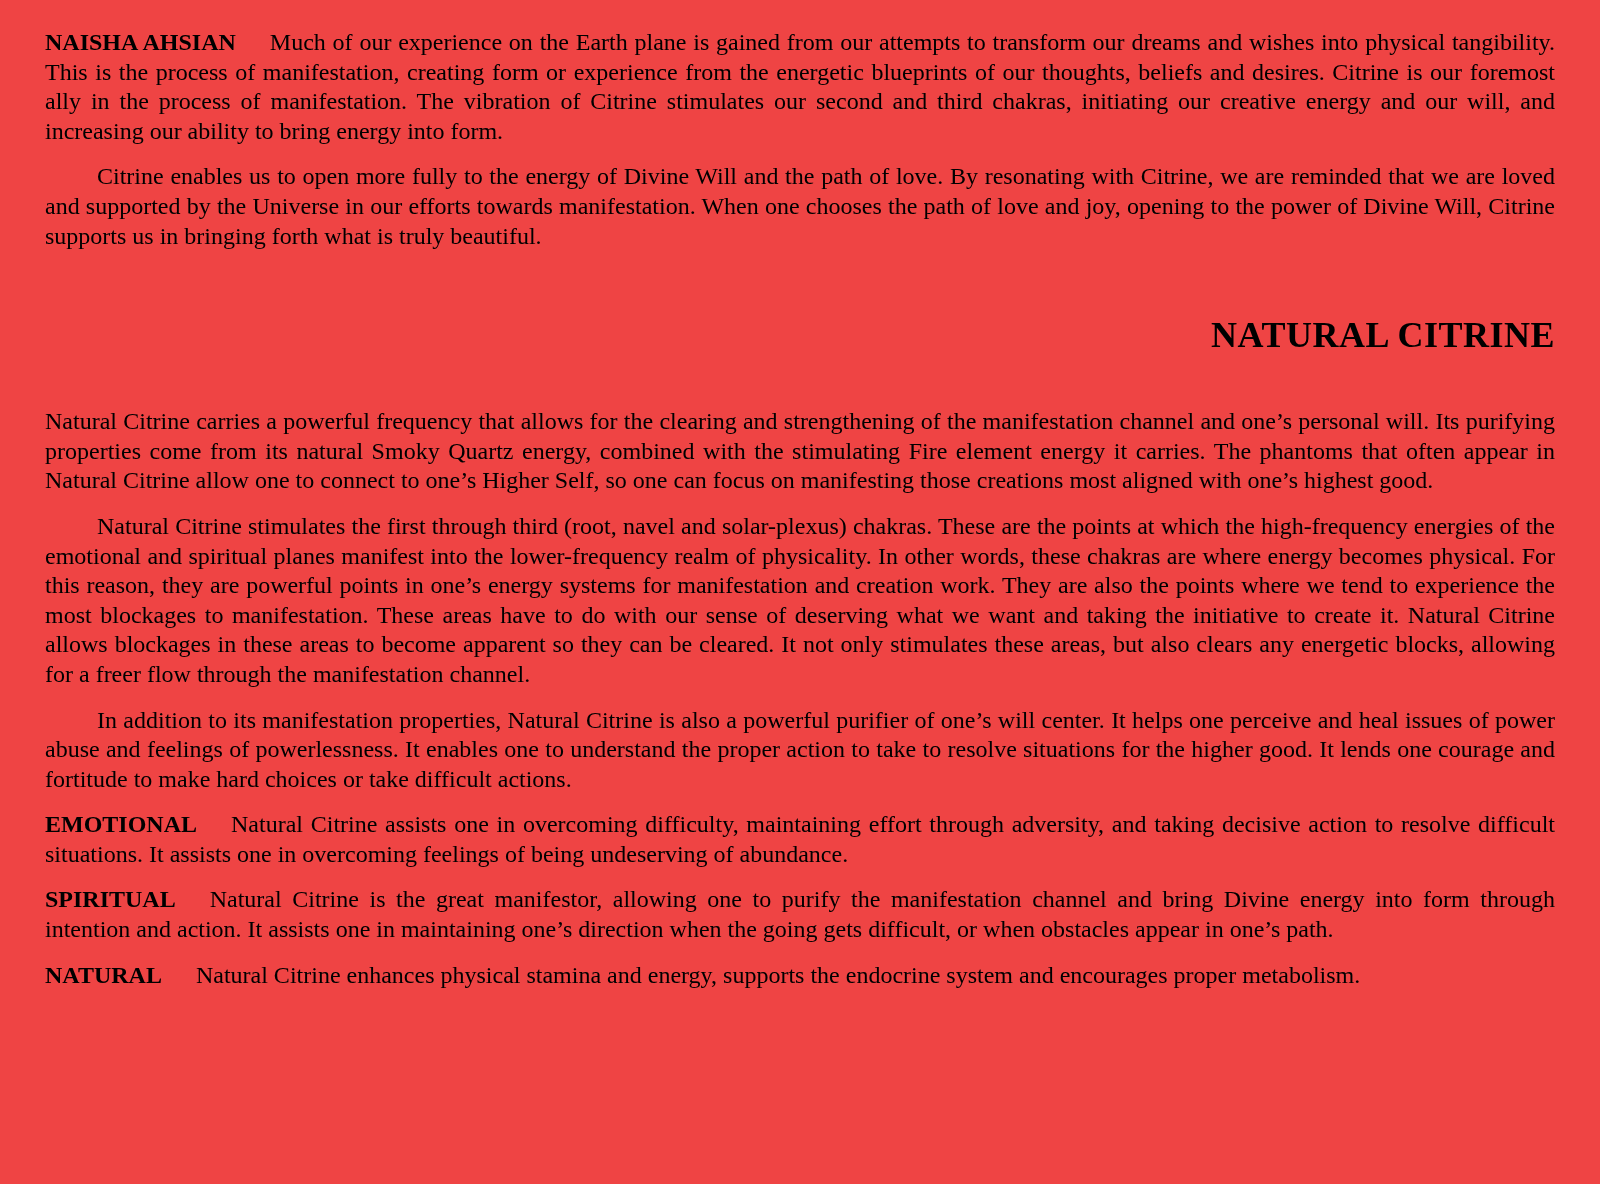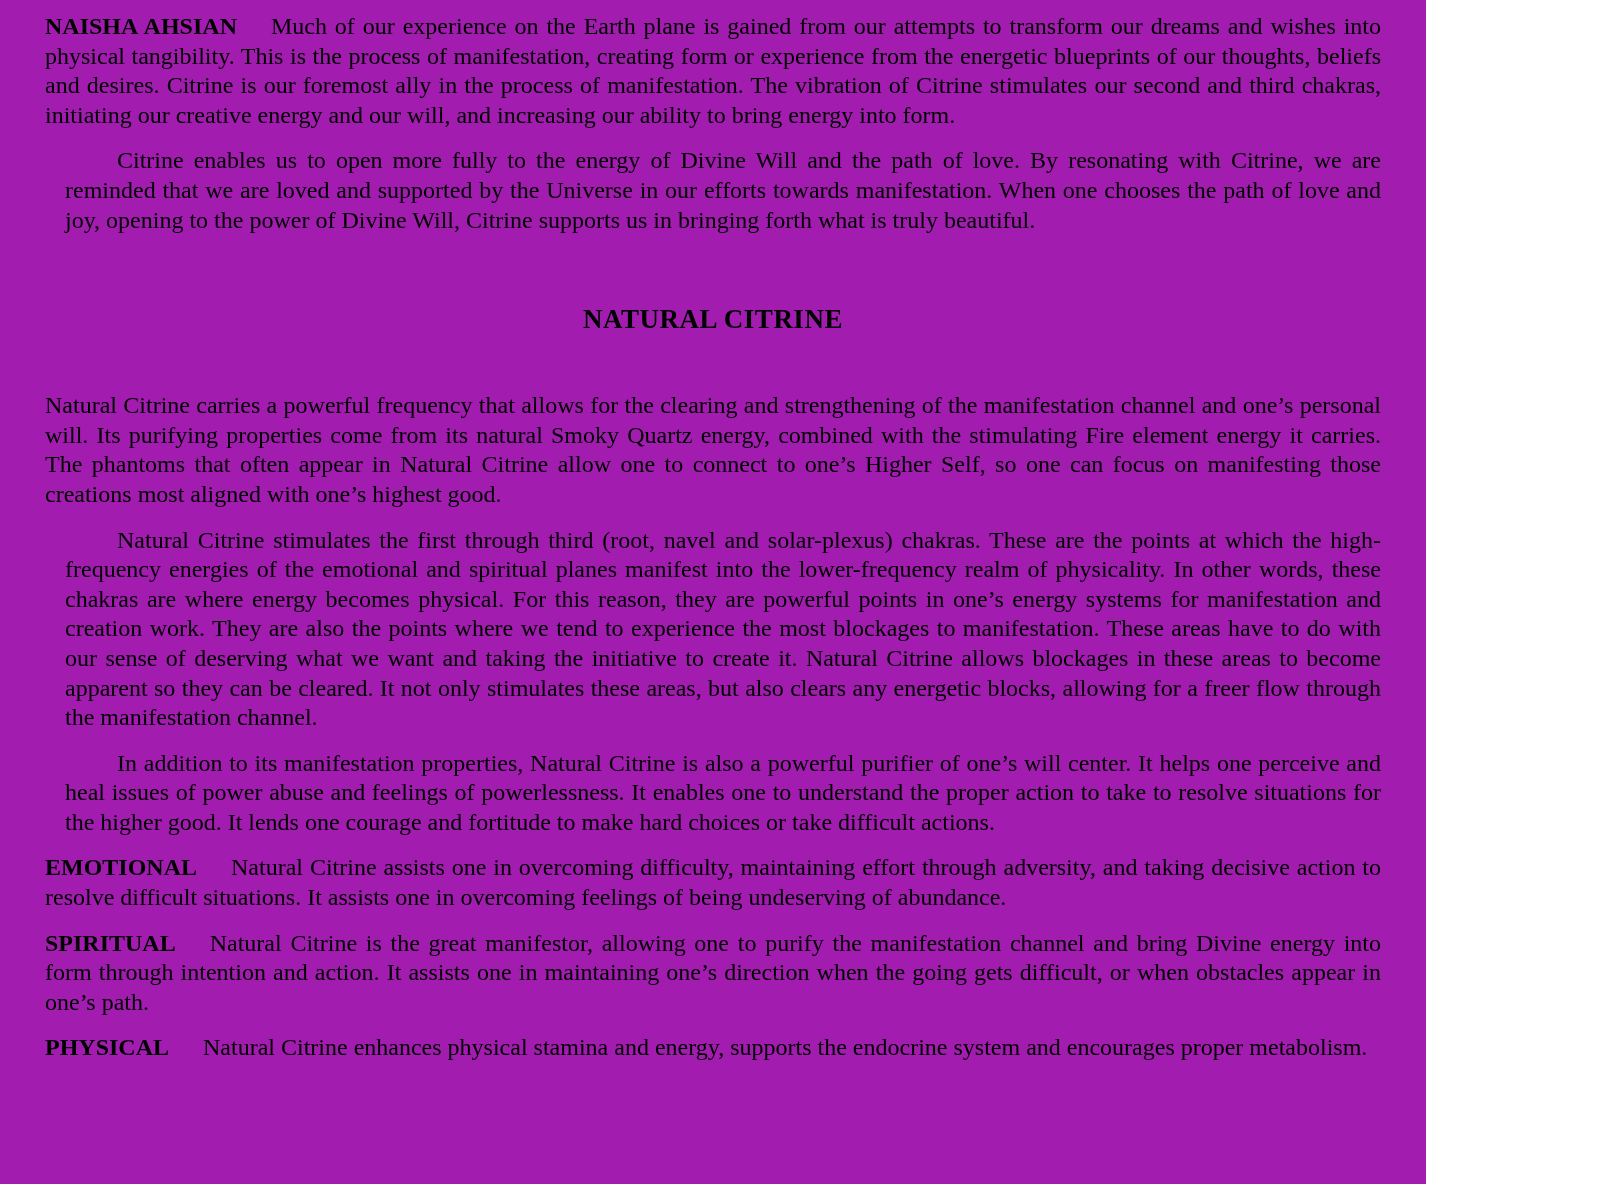--- a/index.html
+++ b/index.html
@@ -2,64 +2,63 @@
 <html><head>
 <meta charset="utf-8">
 <style>
   html, body {
     margin: 0;
     padding: 0;
     background: #ffffff;
   }
   .page {
     box-sizing: border-box;
-    width: 1426px;
+    width: 1600px;
     height: 1184px;
-    padding: 12px 45px 0 45px;
+    padding: 28px 45px 0 45px;
     overflow: hidden;
-    background: #a21caf;
+    background: #ef4444;
     color: #000000;
     font-family: "Liberation Serif", "DejaVu Serif", serif;
     font-size: 24px;
     line-height: 29.6px;
     text-align: justify;
   }
   .page p {
     margin: 0 0 16px 0;
   }
   .page p.indent {
     text-indent: 52px;
-    margin-left: 20px;
   }
   .lead {
     font-weight: bold;
     padding-right: 34px;
   }
   .section-heading {
     font-family: "Liberation Serif", "DejaVu Serif", serif;
-    font-size: 27px;
+    font-size: 36px;
     font-weight: bold;
     line-height: 44px;
     margin: 62px 0 50px 0;
-    text-align: center;
+    text-align: right;
     letter-spacing: 0.5px;
   }
 </style>
 </head>
 <body>
 
 <main class="page">
   <section>
       <p><span class="lead">NAISHA AHSIAN</span><span>Much of our experience on the Earth plane is gained from our attempts to transform our dreams and wishes into physical tangibility. This is the process of manifestation, creating form or experience from the energetic blueprints of our thoughts, beliefs and desires. Citrine is our foremost ally in the process of manifestation. The vibration of Citrine stimulates our second and third chakras, initiating our creative energy and our will, and increasing our ability to bring energy into form.</span></p>
       <p class="indent"><span>Citrine enables us to open more fully to the energy of Divine Will and the path of love. By resonating with Citrine, we are reminded that we are loved and supported by the Universe in our efforts towards manifestation. When one chooses the path of love and joy, opening to the power of Divine Will, Citrine supports us in bringing forth what is truly beautiful.</span></p>
     </section>
 
   <h1 class="section-heading">NATURAL CITRINE</h1>
 
   <section>
       <p><span>Natural Citrine carries a powerful frequency that allows for the clearing and strengthening of the manifestation channel and one’s personal will. Its purifying properties come from its natural Smoky Quartz energy, combined with the stimulating Fire element energy it carries. The phantoms that often appear in Natural Citrine allow one to connect to one’s Higher Self, so one can focus on manifesting those creations most aligned with one’s highest good.</span></p>
       <p class="indent"><span>Natural Citrine stimulates the first through third (root, navel and solar-plexus) chakras. These are the points at which the high-frequency energies of the emotional and spiritual planes manifest into the lower-frequency realm of physicality. In other words, these chakras are where energy becomes physical. For this reason, they are powerful points in one’s energy systems for manifestation and creation work. They are also the points where we tend to experience the most blockages to manifestation. These areas have to do with our sense of deserving what we want and taking the initiative to create it. Natural Citrine allows blockages in these areas to become apparent so they can be cleared. It not only stimulates these areas, but also clears any energetic blocks, allowing for a freer flow through the manifestation channel.</span></p>
       <p class="indent"><span>In addition to its manifestation properties, Natural Citrine is also a powerful purifier of one’s will center. It helps one perceive and heal issues of power abuse and feelings of powerlessness. It enables one to understand the proper action to take to resolve situations for the higher good. It lends one courage and fortitude to make hard choices or take difficult actions.</span></p>
       <p><span class="lead">EMOTIONAL</span><span>Natural Citrine assists one in overcoming difficulty, maintaining effort through adversity, and taking decisive action to resolve difficult situations. It assists one in overcoming feelings of being undeserving of abundance.</span></p>
       <p><span class="lead">SPIRITUAL</span><span>Natural Citrine is the great manifestor, allowing one to purify the manifestation channel and bring Divine energy into form through intention and action. It assists one in maintaining one’s direction when the going gets difficult, or when obstacles appear in one’s path.</span></p>
-      <p><span class="lead">PHYSICAL</span><span>Natural Citrine enhances physical stamina and energy, supports the endocrine system and encourages proper metabolism.</span></p>
+      <p><span class="lead">NATURAL</span><span>Natural Citrine enhances physical stamina and energy, supports the endocrine system and encourages proper metabolism.</span></p>
     </section>
 </main>
 
 </body></html>

